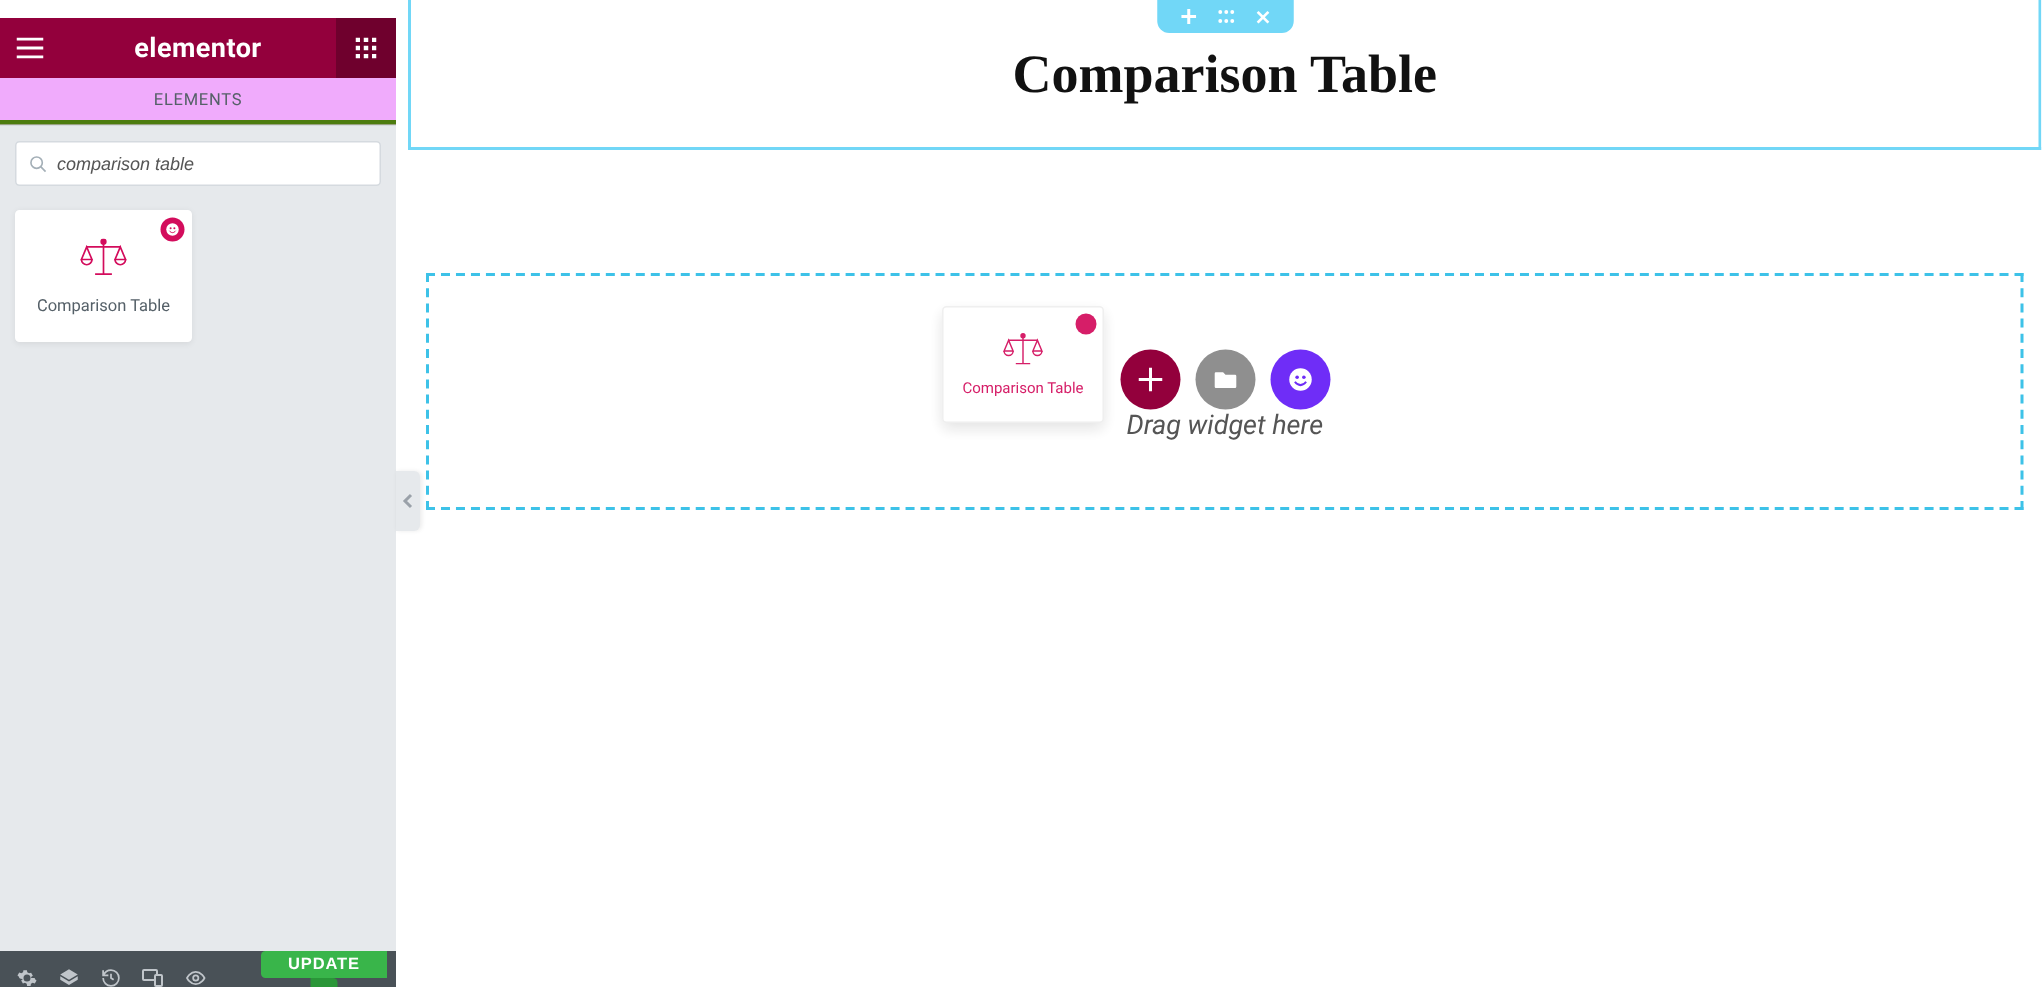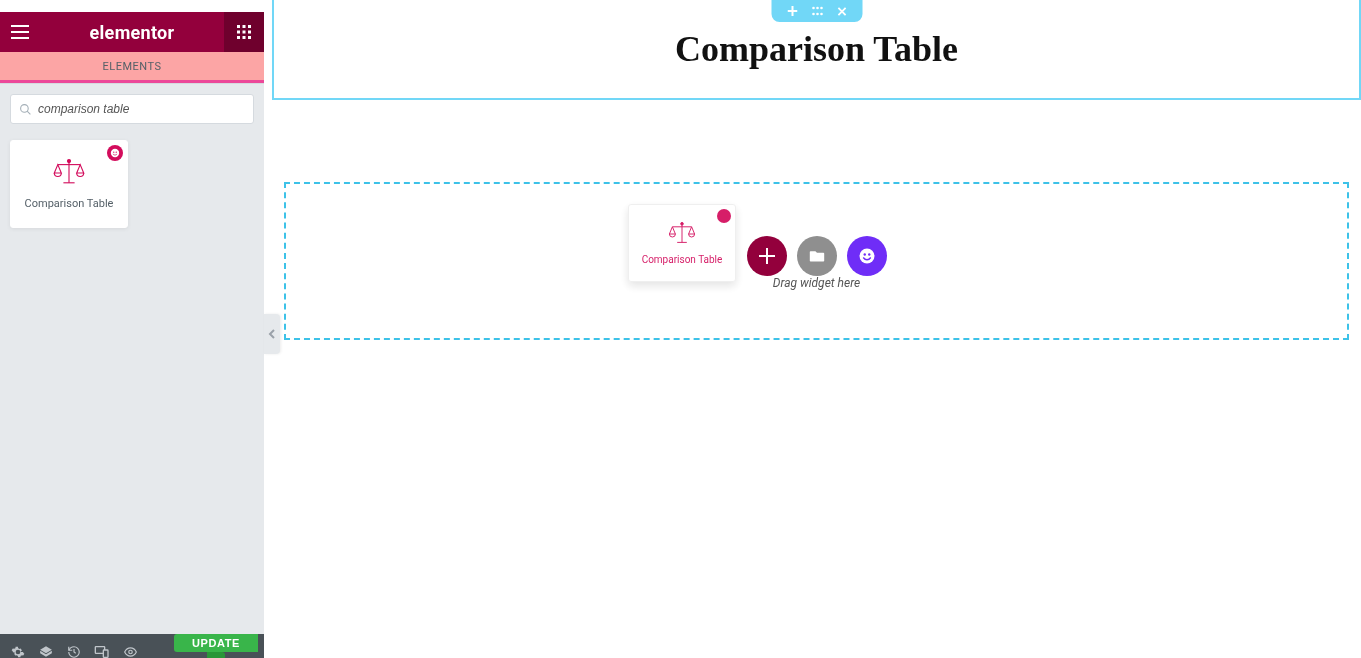--- a/index.html
+++ b/index.html
@@ -62,22 +62,22 @@
       letter-spacing:0.5px;
       color:#6d7882;
       display:flex;
       align-items:center;
       justify-content:center;
       cursor:pointer;
       background:#fff;
     }
     .sb-tab.active {
       color:#556068;
-      border-bottom:3px solid #ec4899;
-      background:#fca5a5;
+      border-bottom:3px solid #4d7c0f;
+      background:#f0abfc;
     }
 
     .sb-body {
       padding: 10px;
       flex:1;
       overflow:auto;
     }
 
     .search-wrap {
       background:#fff;
@@ -250,21 +250,21 @@
       border-radius:50%;
       display:flex; align-items:center; justify-content:center;
       cursor:pointer;
       color:#fff;
     }
     .circle-btn.add { background:#93003C; }
     .circle-btn.folder { background:#8F8F8F; }
     .circle-btn.ai { background:#6F2DF7; }
     .dz-hint {
       font-style:italic;
-      font-size:12px;
+      font-size:18px;
       color:#555;
     }
 
     
     .drag-ghost {
       position:absolute;
       left:356px; top:204px; 
       width:108px; height:78px;
       background:#fff;
       border:1px solid #eee;

